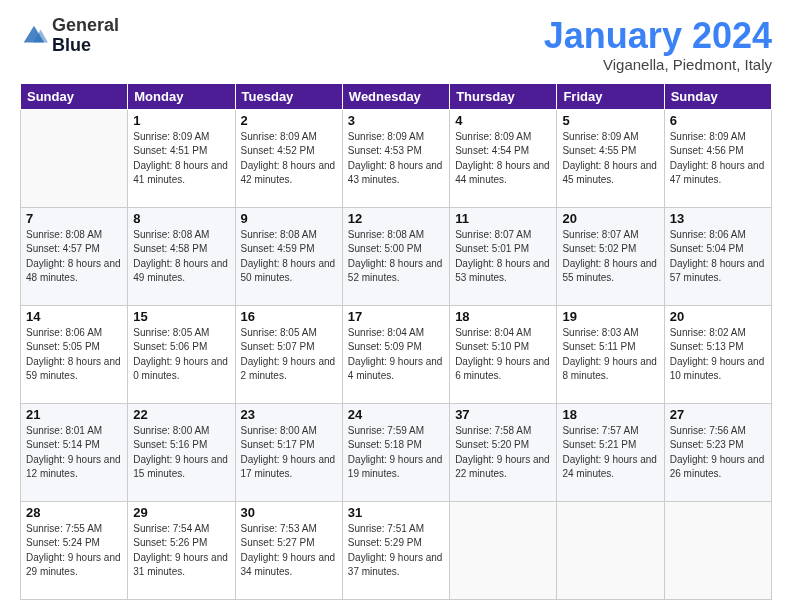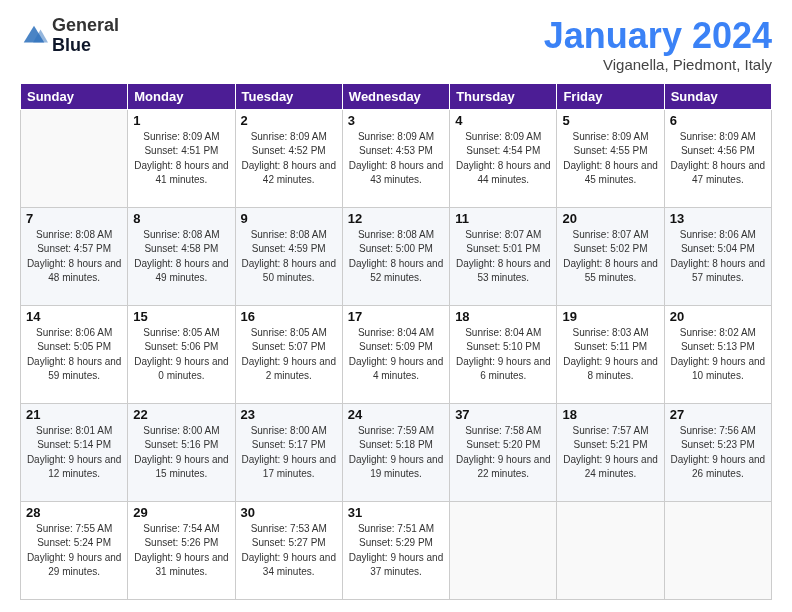--- a/index.html
+++ b/index.html
@@ -85,21 +85,20 @@
       font-size: 13px;
       font-weight: bold;
       display: block;
       margin-bottom: 2px;
       color: #111;
     }
     .cell-detail {
       font-size: 10px;
       color: #333;
       line-height: 1.45;
-      text-align: center;
     }
     .empty-cell {
       background: #f9f9f9 !important;
     }
   </style>
 </head>
 <body>
 
 <div class="page">
   <div class="header">

